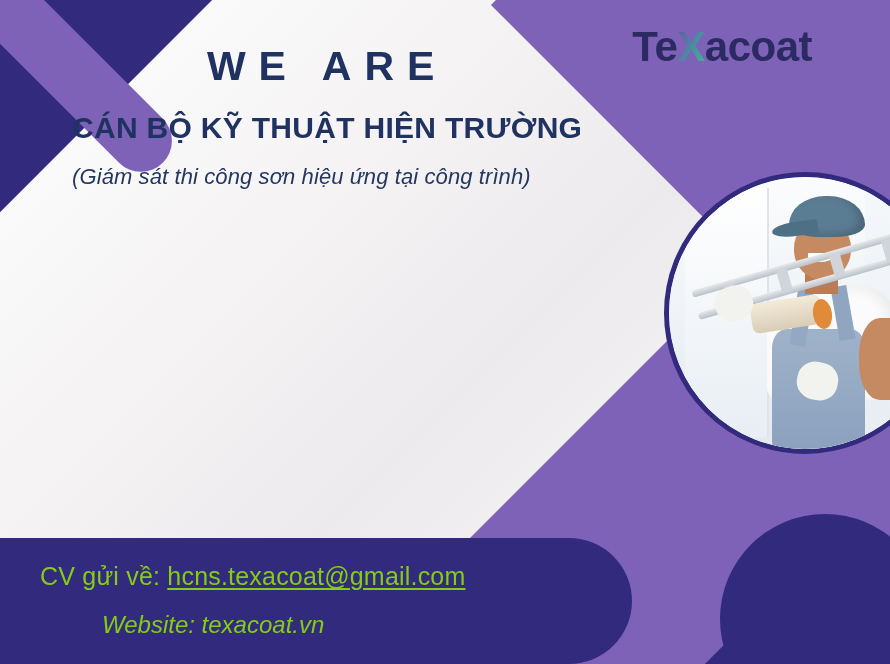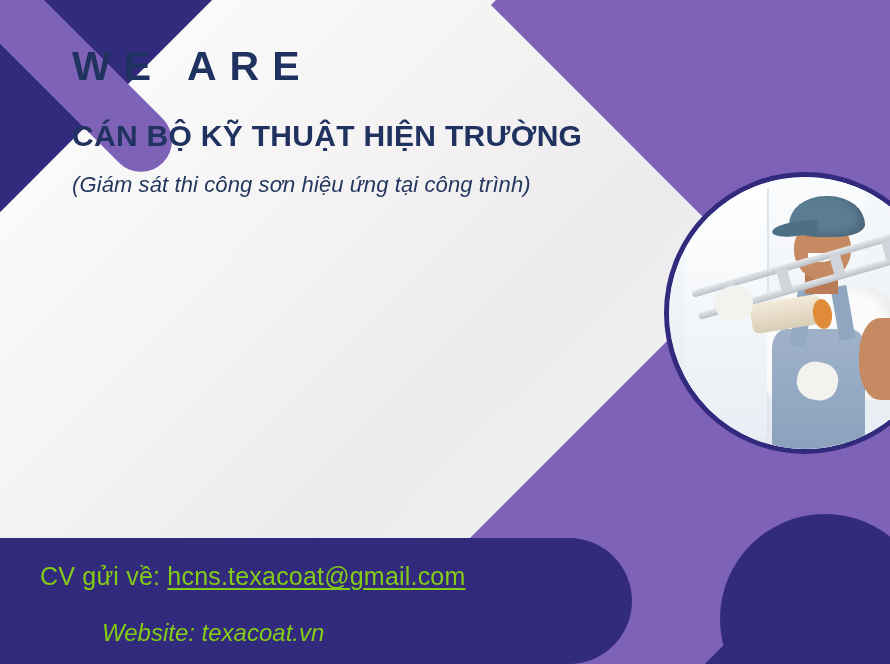--- a/index.html
+++ b/index.html
@@ -106,21 +106,21 @@
     font-size: 25px;
     letter-spacing: 0.2px;
     white-space: nowrap;
     font-weight: 400;
   }
   .contact-email-line .email {
     text-decoration: underline;
     text-underline-offset: 3px;
   }
   .contact-website-line {
-    margin-top: 28px;
+    margin-top: 20px;
     margin-left: 62px;
     font-size: 24px;
     font-style: italic;
     white-space: nowrap;
     font-weight: 400;
   }
 
   
   .logo {
     position: absolute;
@@ -154,31 +154,32 @@
     position: absolute;
     left: 72px;
     top: 46px;
   }
   .we-are {
     font-size: 41px;
     font-weight: 700;
     color: #1f3260;
     letter-spacing: 13px;
     line-height: 1;
+    text-align: center;
   }
   .hiring {
     margin-top: 12px;
     font-size: 96px;
     font-weight: 700;
     color: #6b35b0;
     letter-spacing: 1px;
     line-height: 1;
   }
   .job-title {
-    margin-top: 32px;
+    margin-top: 24px;
     font-size: 30px;
     font-weight: 700;
     color: #1f3260;
     letter-spacing: 0.3px;
     line-height: 1.1;
   }
   .job-subtitle {
     margin-top: 20px;
     font-size: 22px;
     font-style: italic;
@@ -336,20 +337,21 @@
   <div class="tl-navy-wedge"></div>
   <div class="tl-purple-bar"></div>
 
   <div class="tr-purple-wedge"></div>
 
   <div class="br-purple-wedge"></div>
   <div class="br-navy-bar"></div>
   <div class="br-navy-blob"></div>
 
   <div class="logo">
+    <div class="logo-word"><span>Te</span><span class="logo-x">X</span><span>acoat</span></div>
   </div>
 
   <div class="headline">
     <div class="we-are">WE ARE</div>
     <div class="job-title">CÁN BỘ KỸ THUẬT HIỆN TRƯỜNG</div>
     <div class="job-subtitle">(Giám sát thi công sơn hiệu ứng tại công trình)</div>
   </div>
 
   <div class="photo-circle">
     <div class="photo-inner">

